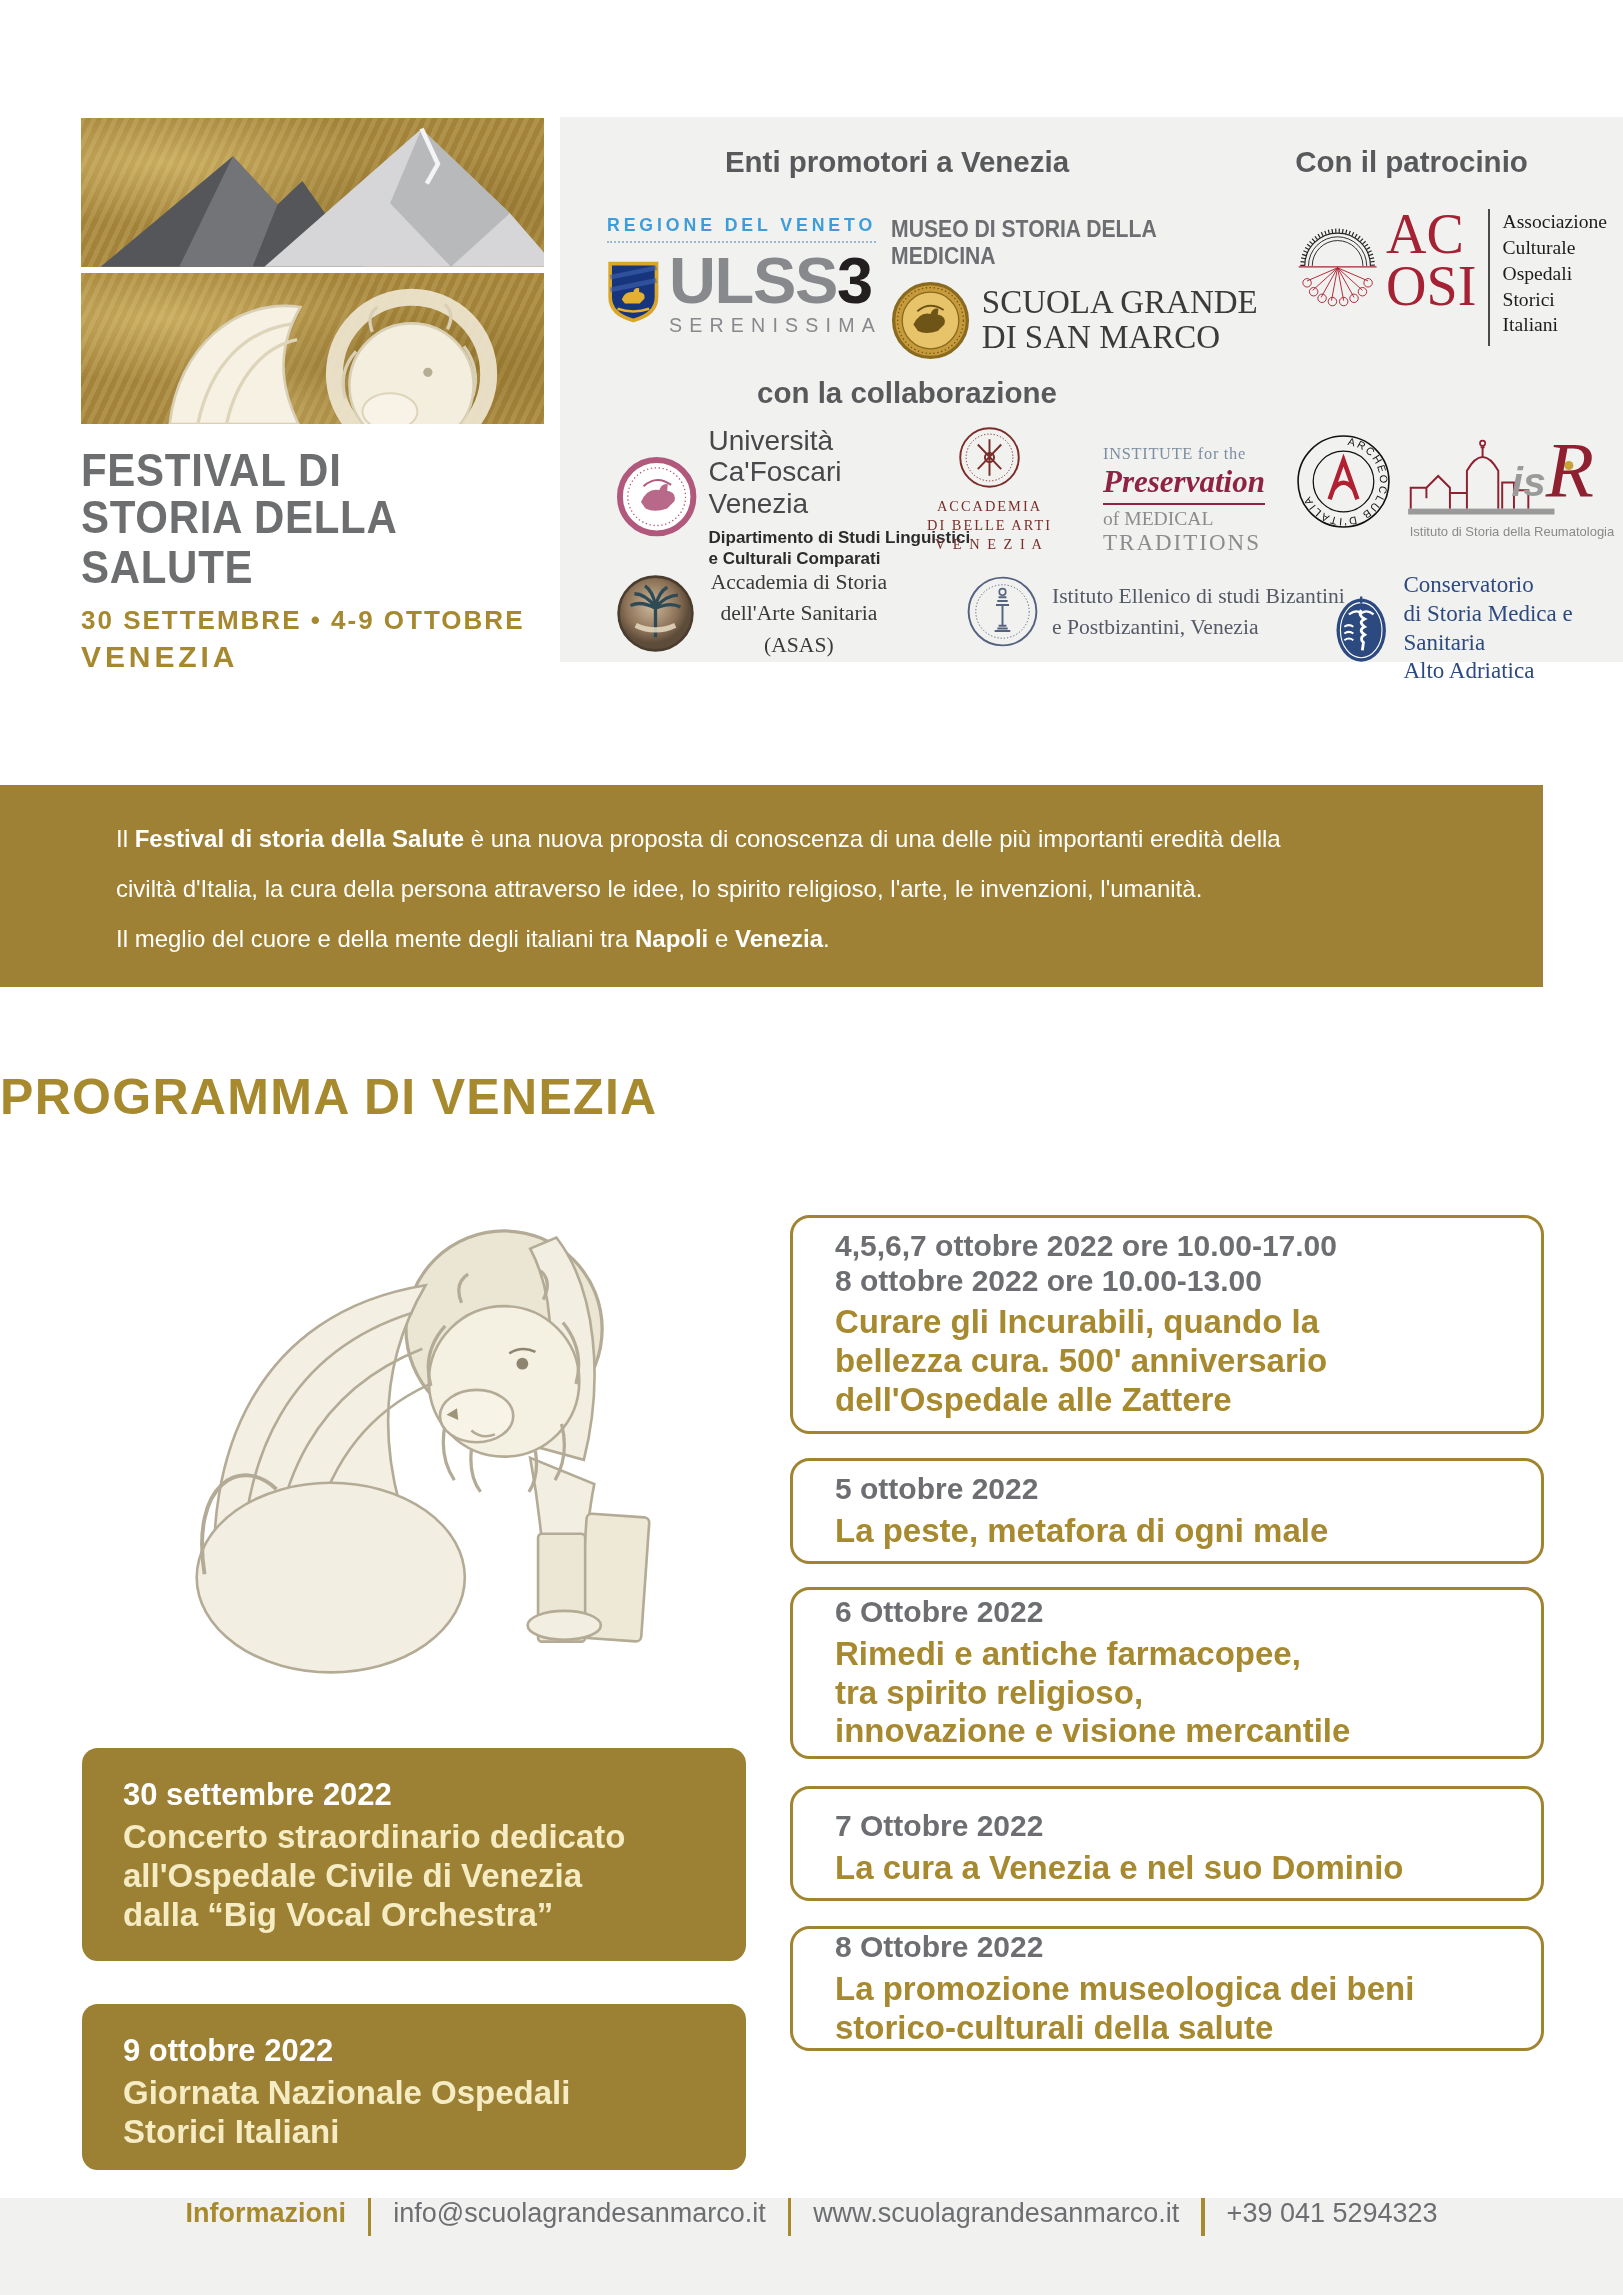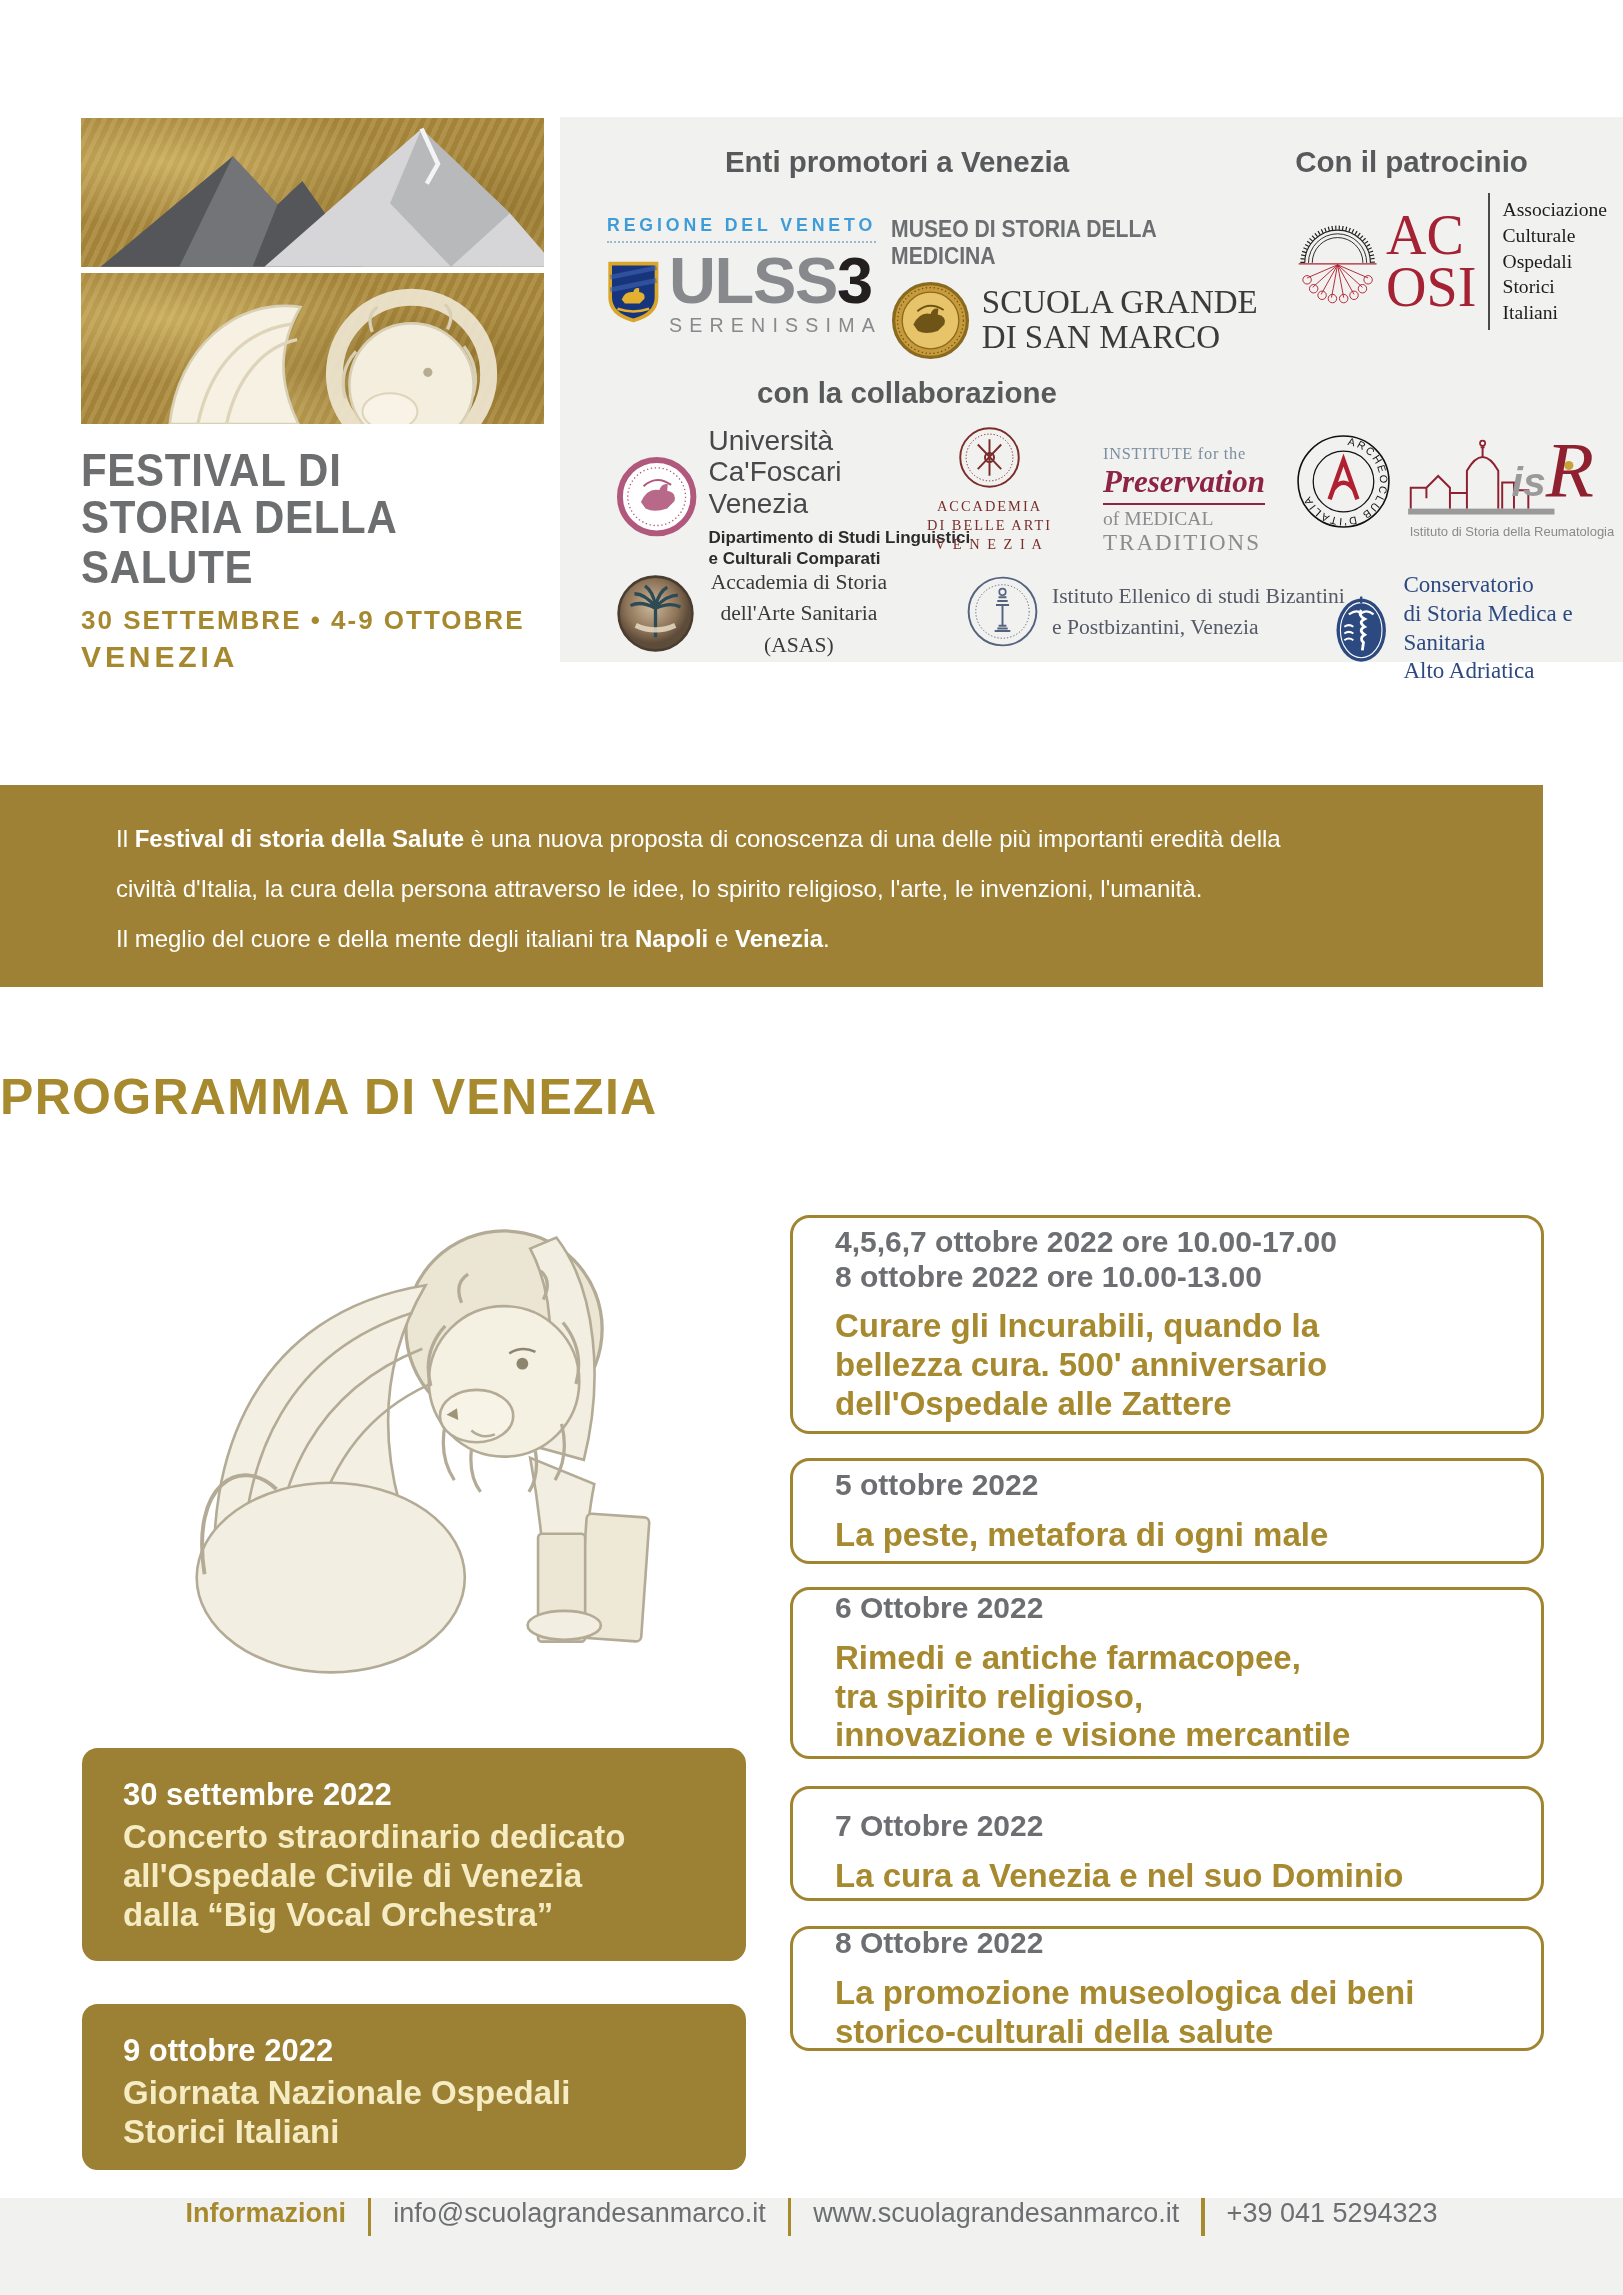--- a/index.html
+++ b/index.html
@@ -40,21 +40,21 @@
   .ulss-name .num{color:#231f20;}
   .ulss-sub{font-size:19.6px;color:#87898c;letter-spacing:7.2px;margin-top:2.6px;}
 
   #museo-logo{position:absolute;left:331px;top:99px;width:367px;}
   .museo-overline{color:#6d6e71;font-weight:700;font-size:23px;letter-spacing:0px;
       transform:scaleX(.92);transform-origin:left;}
   .museo-row{display:flex;align-items:center;margin-top:10.5px;}
   .museo-name{font-family:"Liberation Serif", serif;font-size:33px;line-height:1.06;color:#3b3b3c;
       margin-left:11.8px;white-space:pre-line;}
 
-  #acosi-logo{position:absolute;left:733px;top:76px;width:314px;display:flex;align-items:center;}
+  #acosi-logo{position:absolute;left:733px;top:92px;width:314px;display:flex;align-items:flex-start;}
   .acosi-letters{font-family:"Liberation Serif", serif;color:#a42233;font-size:56px;line-height:.92;
       font-weight:400;margin-left:3.9px;}
   .acosi-div{width:2px;height:137px;background:#4a4a4a;margin:0 13px 0 11.8px;}
   .acosi-caption{font-family:"Liberation Serif", serif;color:#1c1c1c;font-size:19.6px;line-height:1.32;
       white-space:pre-line;}
 
   
   .collab-item{display:flex;align-items:center;}
   #row-cafoscari{position:absolute;left:56px;top:308px;}
   .cafo-col{margin-left:10.5px;}
@@ -106,21 +106,21 @@
 
   .gold-box{position:absolute;left:82px;width:664px;background:#9c8033;border-radius:15.7px;
       box-sizing:border-box;padding:27.5px 26px 0 41px;}
   #gold-box-a{top:1748px;height:213px;}
   #gold-box-b{top:2004px;height:166px;}
   .gbox-date{color:#ffffff;font-weight:700;font-size:31px;line-height:1.25;}
   .gbox-title{color:#f5ecc4;font-weight:700;font-size:33px;line-height:1.18;margin-top:3.9px;white-space:pre-line;}
 
   .rbox{position:absolute;left:790px;width:754px;background:#fff;border:3.3px solid #a1842f;
       border-radius:19.6px;box-sizing:border-box;display:flex;flex-direction:column;
-      justify-content:center;padding:6.5px 19.6px 6.5px 42px;gap:8px;}
+      justify-content:center;padding:6.5px 19.6px 6.5px 42px;}
   #rbox-1{top:1215px;height:219px;}
   #rbox-2{top:1458px;height:106px;}
   #rbox-3{top:1587px;height:172px;}
   #rbox-4{top:1786px;height:115px;justify-content:flex-start;padding-top:19.6px;}
   #rbox-5{top:1926px;height:125px;}
   .rbox-date{color:#6d6e71;font-weight:700;font-size:30px;line-height:1.16;white-space:pre-line;}
   .rbox-title{color:#a7892f;font-weight:700;font-size:33px;line-height:1.18;margin-top:5.2px;white-space:pre-line;}
 
   
   #footer{position:absolute;left:0;top:2198px;width:1623px;height:98px;background:#f1f1f0;

